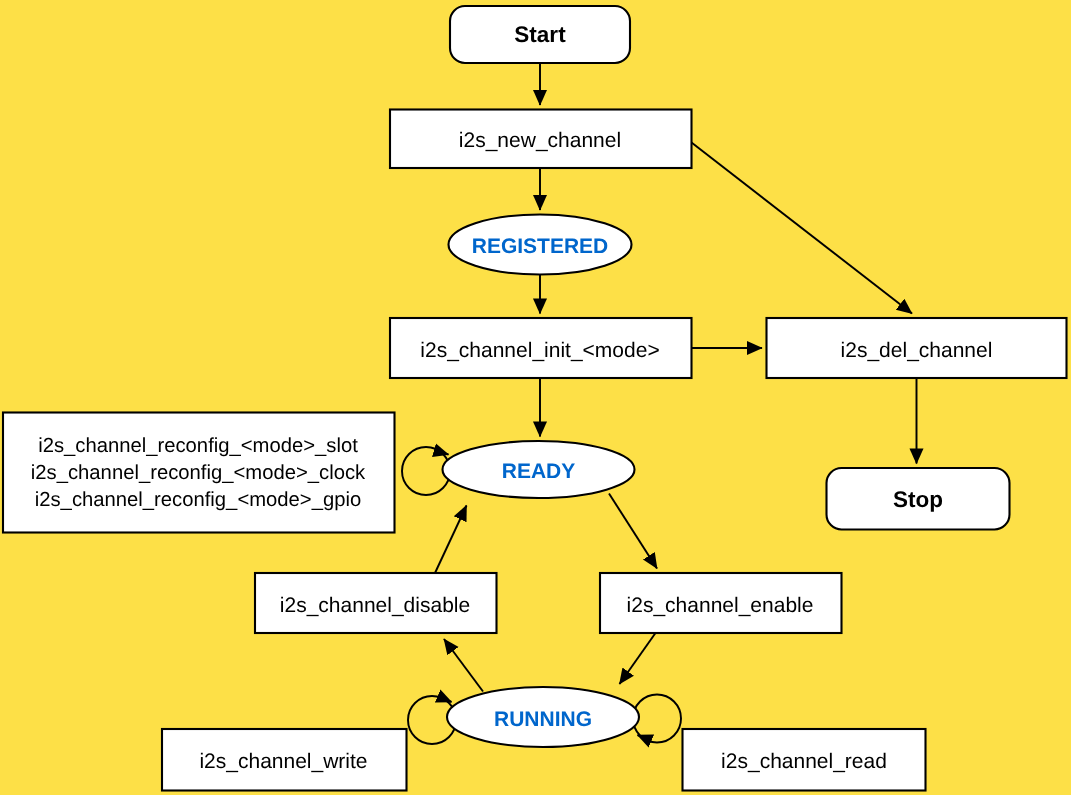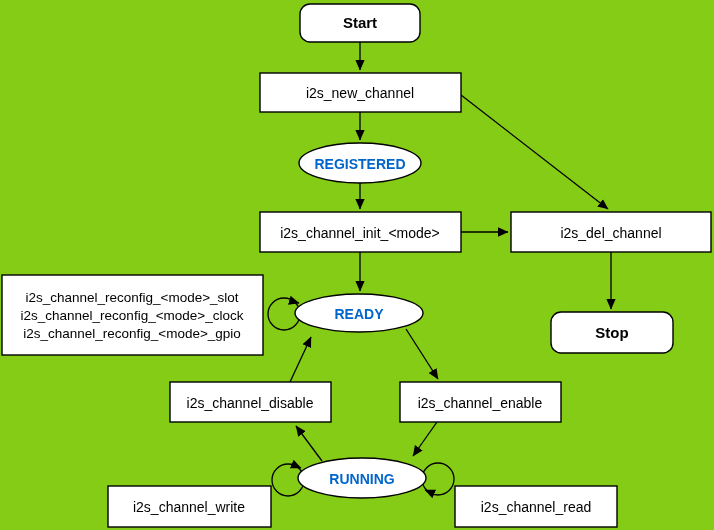--- a/index.html
+++ b/index.html
@@ -5,21 +5,21 @@
   html, body {
     margin: 0;
     padding: 0;
     background: #ffffff;
     font-family: "Liberation Sans", sans-serif;
   }
   #canvas {
     position: relative;
     width: 714px;
     height: 530px;
-    background: #84cc16;
+    background: #fde047;
     overflow: hidden;
   }
   svg { display: block; }
   .node-shape {
     fill: #ffffff;
     stroke: #000000;
     stroke-width: 1.4;
   }
   .edge {
     fill: none;

